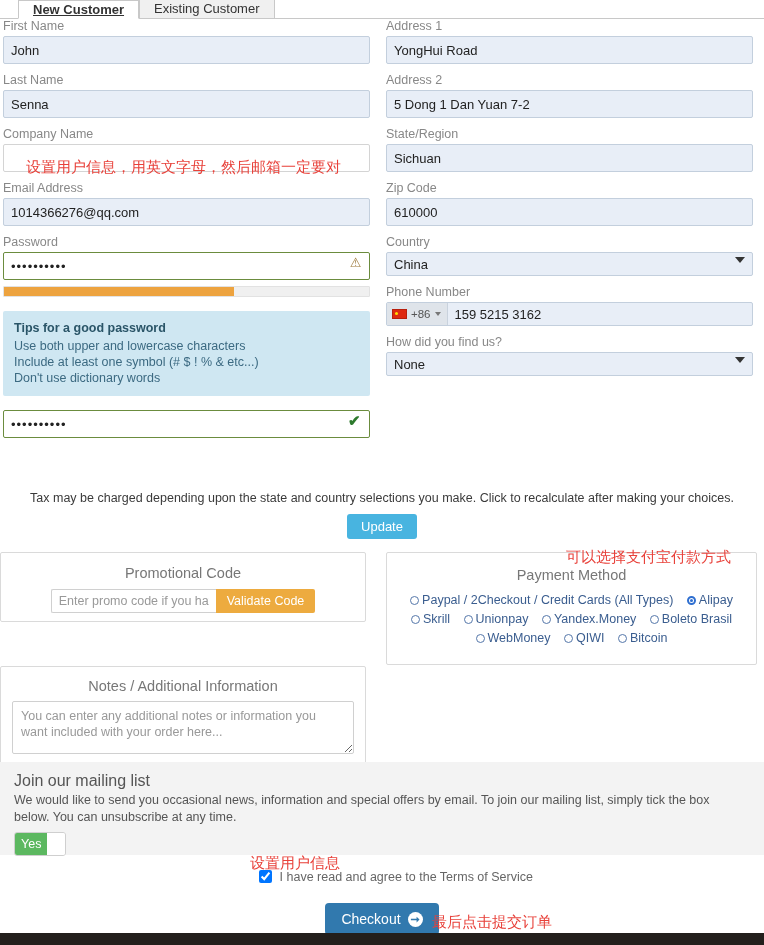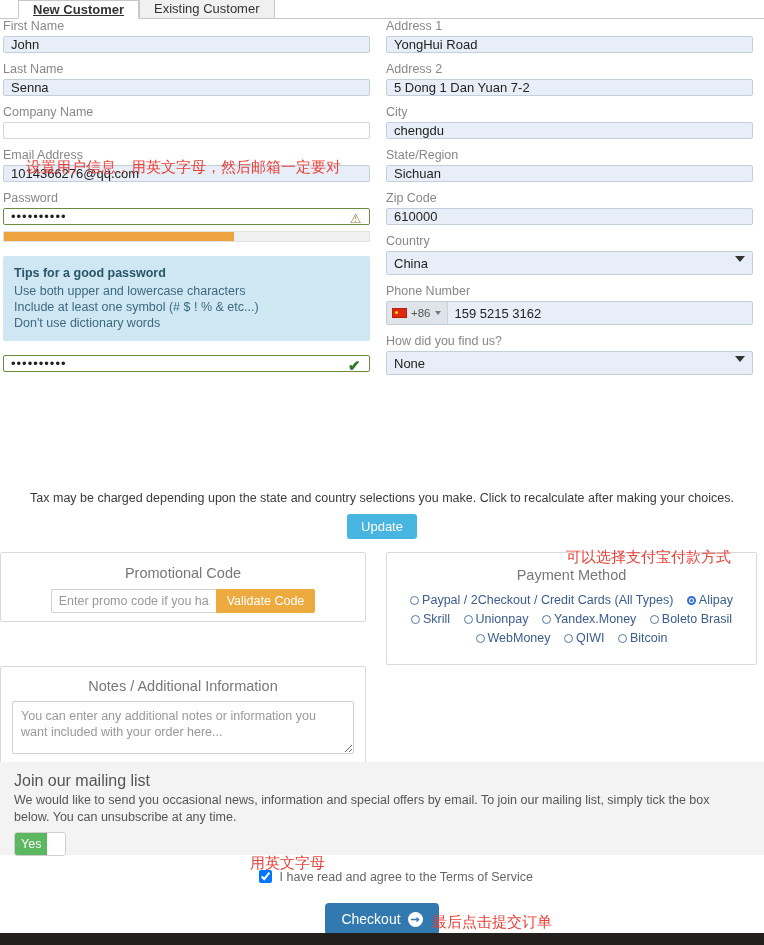--- a/index.html
+++ b/index.html
@@ -45,21 +45,21 @@
   .form-wrap { position:absolute; left:0; top:19px; width:764px; }
   .col { position:absolute; top:0; width:367px; }
   .col-left { left:3px; }
   .col-right { left:386px; }
 
   .flabel {
     font-size:12.5px; color:#888; font-weight:normal;
     margin:0 0 3px 0; display:block;
   }
   .finput {
-    display:block; width:100%; height:17px;
+    display:block; width:100%; height:28px;
     border:1px solid #c3cfdd;
     background:#e8eef7;
     padding:0 7px;
     font-size:13px; color:#222;
     font-family:"Liberation Sans", sans-serif;
     border-radius:2px;
     outline:none;
   }
   .finput.blank { background:#ffffff; border:1px solid #d4d4d4; }
   .fgroup { margin-bottom:9px; }
@@ -309,24 +309,20 @@
       <div class="fgroup">
         <label class="flabel">Address 1</label>
         <input class="finput" value="YongHui Road" style="">
       </div>
 
       <div class="fgroup">
         <label class="flabel">Address 2</label>
         <input class="finput" value="5 Dong 1 Dan Yuan 7-2" style="">
       </div>
 
-      <div class="fgroup">
-        <label class="flabel">City</label>
-        <input class="finput" value="chengdu" style="">
-      </div>
 
       <div class="fgroup">
         <label class="flabel">State/Region</label>
         <input class="finput" value="Sichuan" style="">
       </div>
 
       <div class="fgroup">
         <label class="flabel">Zip Code</label>
         <input class="finput" value="610000" style="">
       </div>
@@ -440,16 +436,16 @@
     <button class="btn-checkout">
       <span>Checkout</span>
       <span class="arrow-circ">➞</span>
     </button>
   </div>
 
   <div class="footer-bar"></div>
 
   <div class="anno" id="anno-company">设置用户信息，用英文字母，然后邮箱一定要对</div>
   <div class="anno" id="anno-pay">可以选择支付宝付款方式</div>
-  <div class="anno" id="anno-terms">用英文字母</div>
+  <div class="anno" id="anno-terms">设置用户信息</div>
   <div class="anno" id="anno-checkout">最后点击提交订单</div>
 
 </div>
 
 </body></html>

